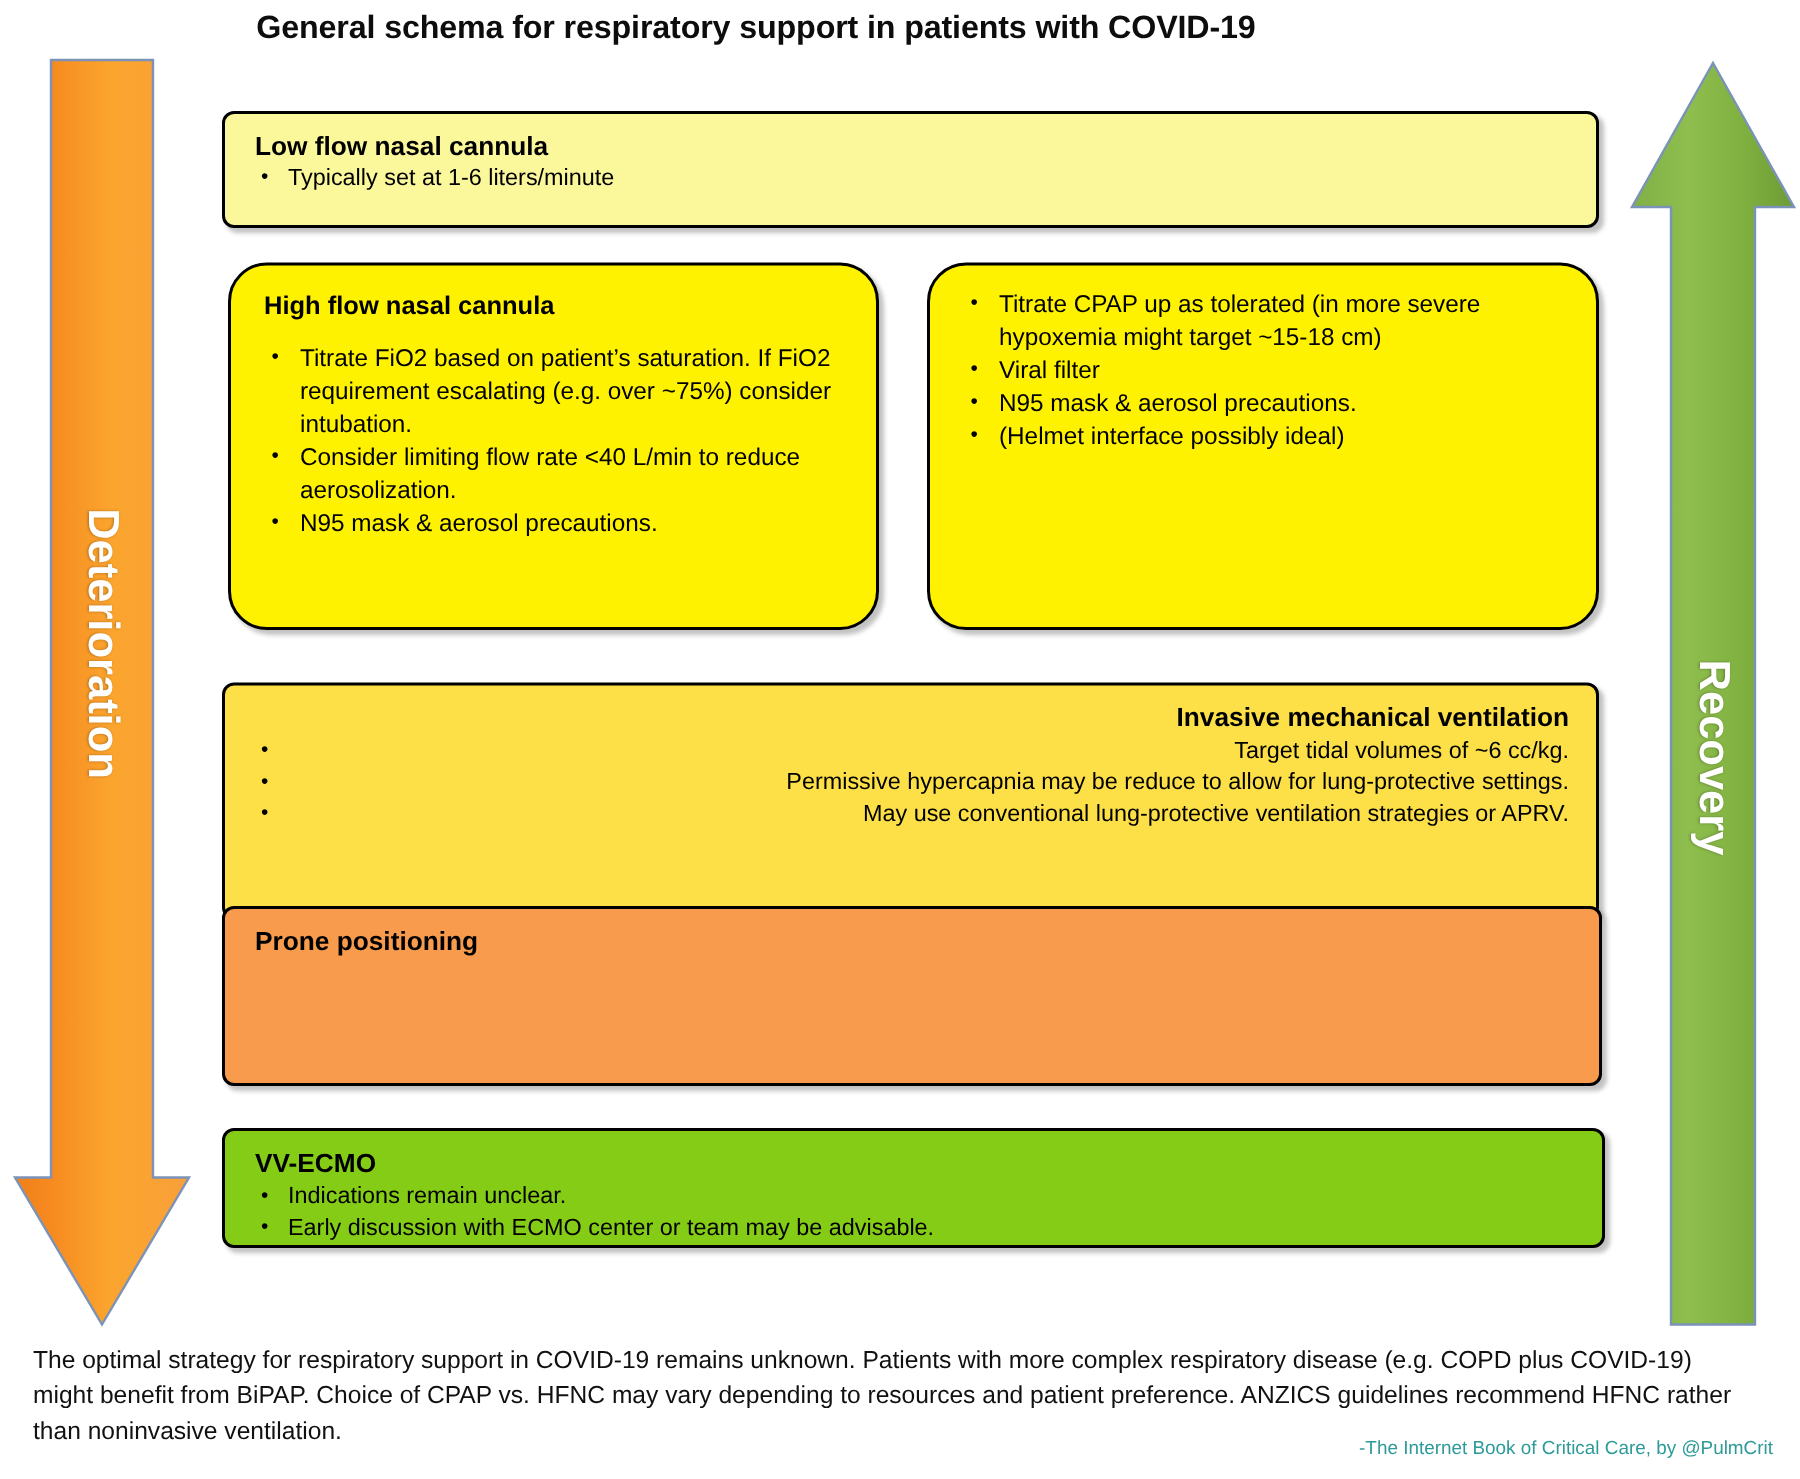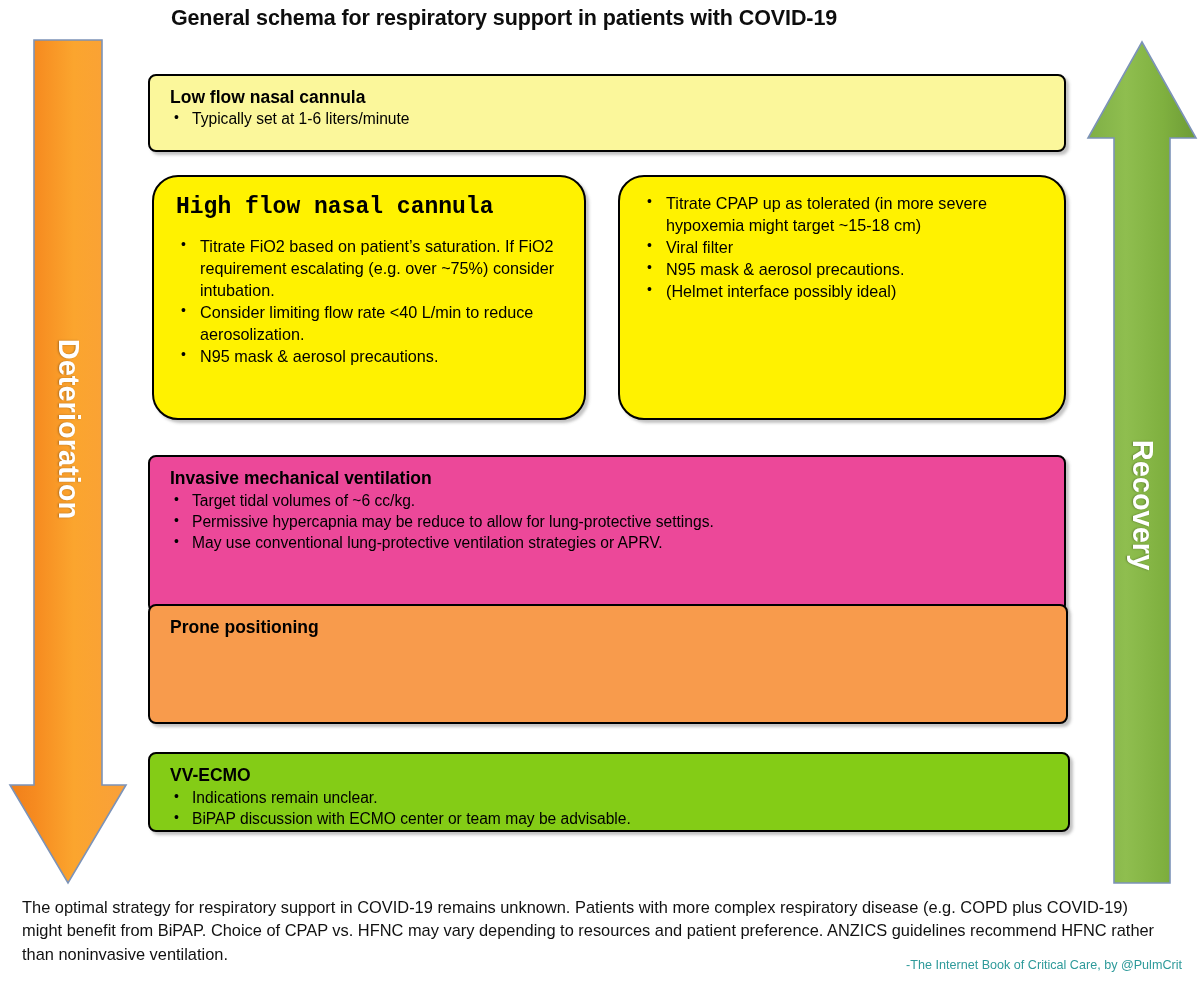--- a/index.html
+++ b/index.html
@@ -83,25 +83,25 @@
   }
 
   
   #box-lfnc  { left: 148px; top: 74px;  width: 918px; height: 78px;  background: #FBF79B; }
   #box-lfnc h3 { margin-bottom: 1px; }
 
   #box-hfnc  { left: 152px; top: 175px; width: 434px; height: 245px; background: #FFF200;
                border-radius: 26px; padding: 16px 14px 10px 22px; }
   #box-cpap  { left: 618px; top: 175px; width: 448px; height: 245px; background: #FFF200;
                border-radius: 26px; padding: 16px 14px 10px 22px; }
-  #box-hfnc h3, #box-cpap h3 { font-size: 23px; margin-bottom: 14px; font-family: Liberation Mono, monospace; }
+  #box-hfnc h3, #box-cpap h3 { font-size: 17px; margin-bottom: 14px; }
   #box-hfnc li, #box-cpap li { font-size: 16.2px; line-height: 1.355; padding-left: 24px; }
   #box-hfnc li::before, #box-cpap li::before { left: 5px; }
 
-  #box-imv   { left: 148px; top: 455px; width: 918px; height: 158px; background: #ec4899; }
+  #box-imv   { left: 148px; top: 455px; width: 918px; height: 158px; background: #fde047; text-align: right; }
   #box-prone { left: 148px; top: 604px; width: 920px; height: 120px; background: #F89B4C; }
   #box-prone h3 { margin-bottom: 30px; }
   #box-ecmo  { left: 148px; top: 752px; width: 922px; height: 80px; background: #84cc16; }
 
   
   #footer-note {
     position: absolute;
     left: 22px; top: 896px;
     width: 1140px;
     font-size: 16.4px;
@@ -187,18 +187,18 @@
 </div>
 
 <div class="box" id="box-prone">
   <h3>Prone positioning</h3>
 </div>
 
 <div class="box" id="box-ecmo">
   <h3>VV-ECMO</h3>
   <ul>
     <li>Indications remain unclear.</li>
-    <li>BiPAP discussion with ECMO center or team may be advisable.</li>
+    <li>Early discussion with ECMO center or team may be advisable.</li>
   </ul>
 </div>
 
 <div id="footer-note">The optimal strategy for respiratory support in COVID-19 remains unknown.  Patients with more complex respiratory disease (e.g. COPD plus COVID-19) might benefit from BiPAP.  Choice of CPAP vs. HFNC may vary depending to resources and patient preference.  ANZICS guidelines recommend HFNC rather than noninvasive ventilation.</div>
 <div id="attribution">-The Internet Book of Critical Care, by @PulmCrit</div>
 
 </body></html>

